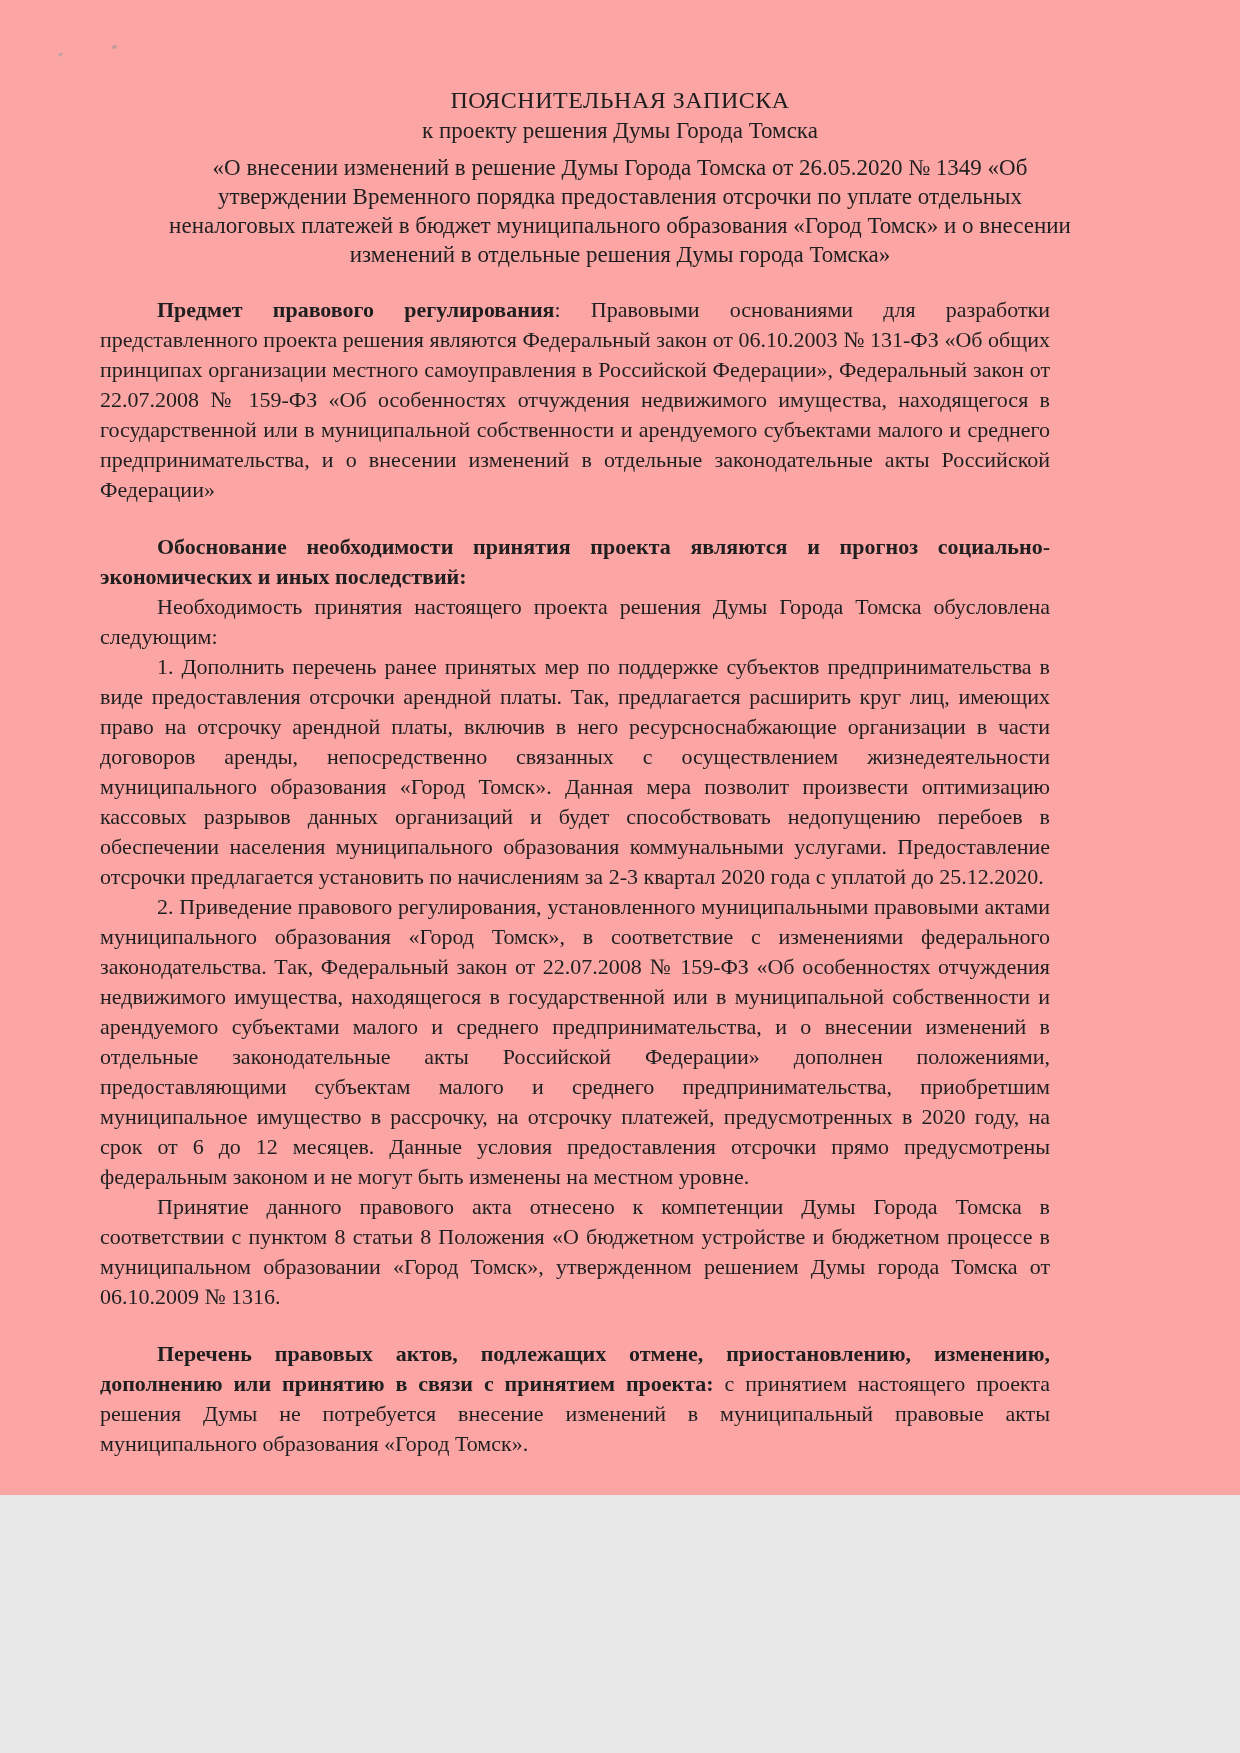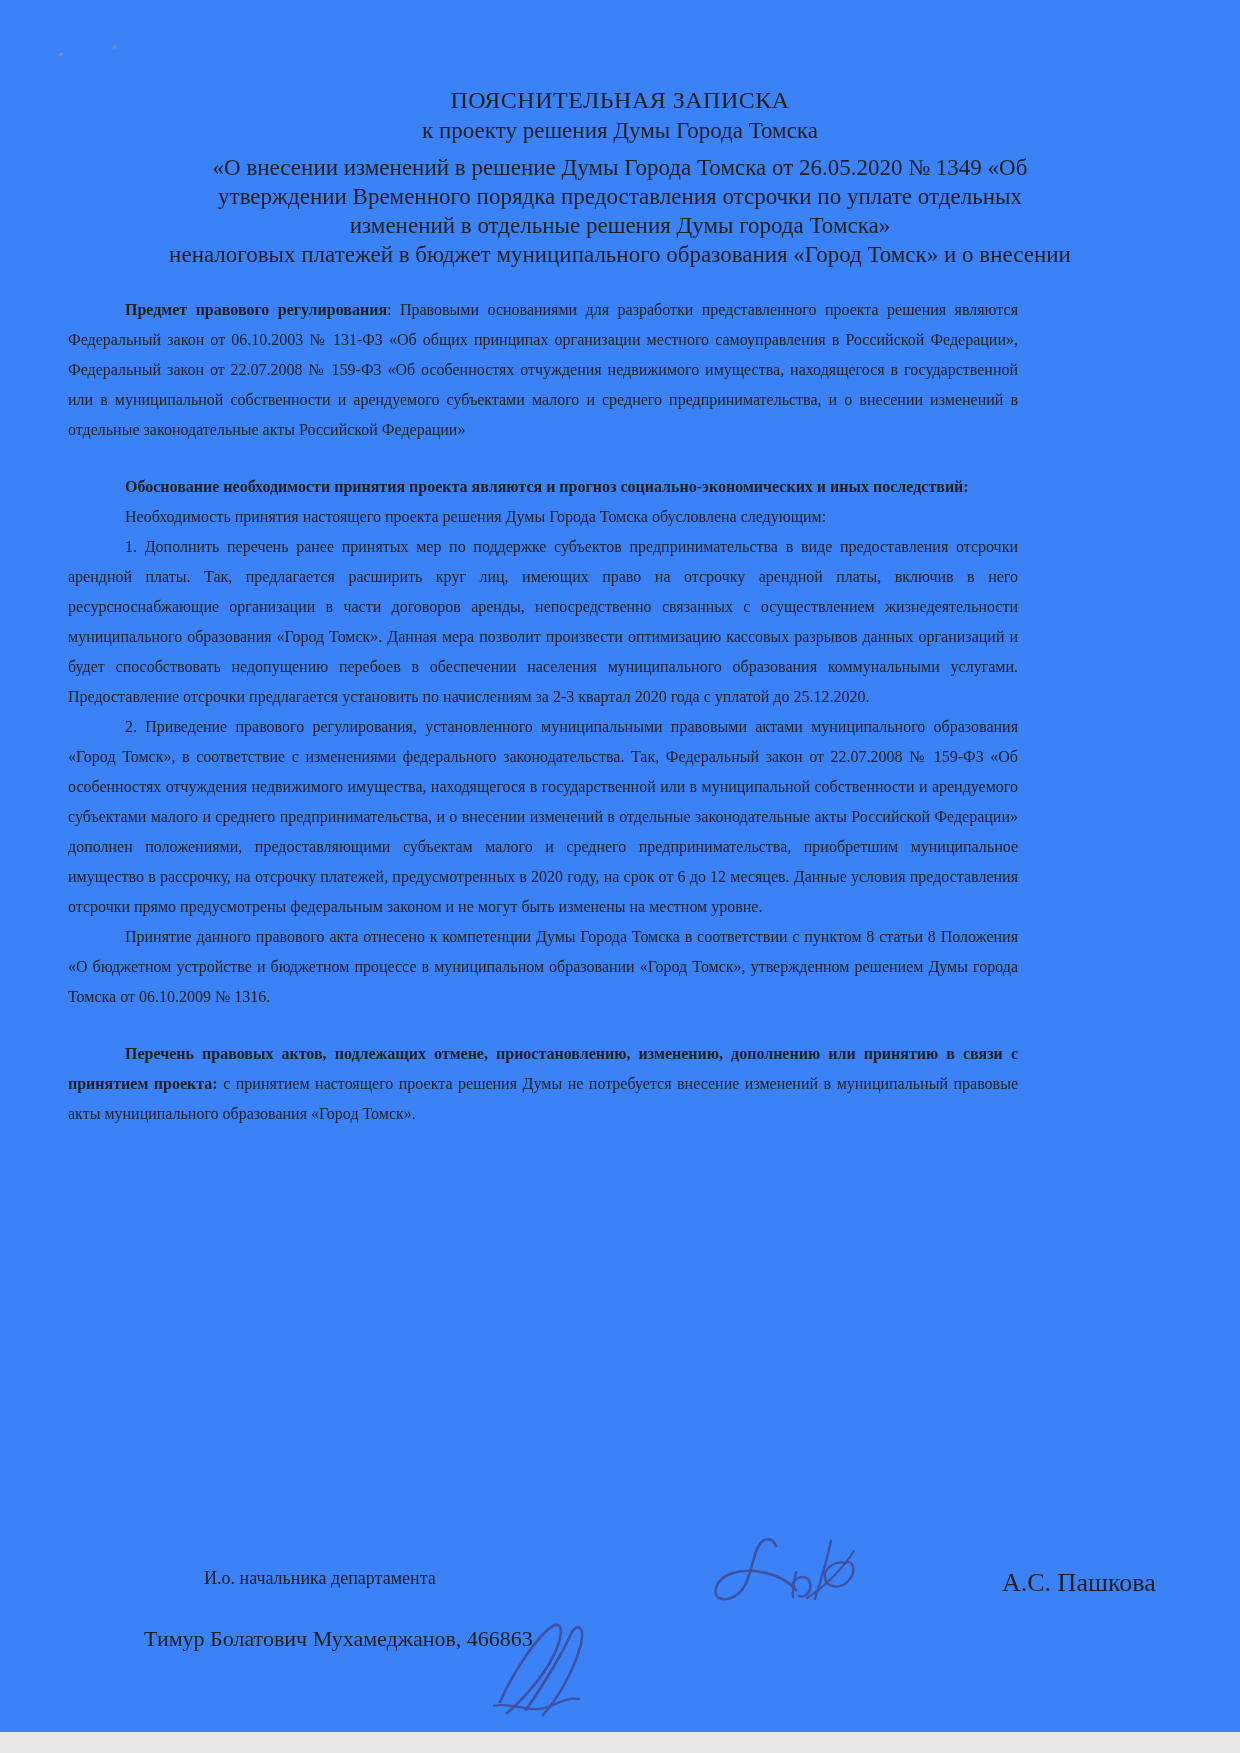--- a/index.html
+++ b/index.html
@@ -3,23 +3,23 @@
 <meta charset="utf-8">
 <style>
   html, body {
     margin: 0;
     padding: 0;
     background: #e8e8e8;
   }
   .page {
     position: relative;
     width: 1240px;
-    height: 1732px;
+    height: 1495px;
     margin: 0 auto;
-    background: #3b82f6;
+    background: #fca5a5;
     font-family: "Liberation Serif", "DejaVu Serif", serif;
     color: #1f1f1f;
     overflow: hidden;
   }
   
   .speck { position: absolute; border-radius: 50%; }
   .speck-a { left: 58px; top: 53px; width: 5px; height: 3px; background: #9a9a9a; opacity: .55; transform: rotate(-30deg); }
   .speck-b { left: 112px; top: 45px; width: 5px; height: 4px; background: #8f8f8f; opacity: .5; }
 
   
@@ -32,23 +32,23 @@
   .doc-title {
     font-size: 24px;
     letter-spacing: .5px;
     margin-bottom: 1px;
   }
   .doc-subtitle { margin-bottom: 8px; }
   .subject-line { white-space: nowrap; }
 
   
   .doc-body {
-    margin: 26px 140px 0 68px;
+    margin: 26px 140px 0 100px;
     width: 950px;
-    font-size: 16px;
+    font-size: 22px;
     line-height: 30px;
     text-align: justify;
   }
   .doc-body p {
     margin: 0;
     text-indent: 57px;
   }
   .doc-body p.gap-before { margin-top: 27px; }
   .bold-lead { font-weight: bold; }
 
@@ -84,22 +84,22 @@
 <div class="page">
 
   <span class="speck speck-a"></span>
   <span class="speck speck-b"></span>
 
   <div class="doc-header">
     <div class="doc-title">ПОЯСНИТЕЛЬНАЯ ЗАПИСКА</div>
     <div class="doc-subtitle">к проекту решения Думы Города Томска</div>
     <div class="subject-line">«О внесении изменений в решение Думы Города Томска от 26.05.2020 № 1349 «Об</div>
     <div class="subject-line">утверждении Временного порядка предоставления отсрочки по уплате отдельных</div>
+    <div class="subject-line">неналоговых платежей в бюджет муниципального образования «Город Томск» и о внесении</div>
     <div class="subject-line">изменений в отдельные решения Думы города Томска»</div>
-    <div class="subject-line">неналоговых платежей в бюджет муниципального образования «Город Томск» и о внесении</div>
   </div>
 
   <div class="doc-body">
     <p><span class="bold-lead">Предмет правового регулирования</span><span>: Правовыми основаниями для разработки представленного проекта решения являются  Федеральный закон от 06.10.2003 № 131-ФЗ «Об общих принципах организации местного самоуправления в Российской Федерации», Федеральный закон от 22.07.2008 № 159-ФЗ «Об особенностях отчуждения недвижимого имущества, находящегося в государственной или в муниципальной собственности и арендуемого субъектами малого и среднего предпринимательства, и о внесении изменений в отдельные законодательные акты Российской Федерации»</span></p>
     <p class="gap-before"><span class="bold-lead">Обоснование необходимости принятия проекта являются и прогноз социально-экономических и иных последствий:</span><span></span></p>
     <p><span class="bold-lead"></span><span>Необходимость принятия настоящего проекта решения Думы Города Томска обусловлена следующим:</span></p>
     <p><span class="bold-lead"></span><span>1. Дополнить перечень ранее принятых мер по поддержке субъектов предпринимательства в виде предоставления отсрочки арендной платы. Так, предлагается расширить круг лиц, имеющих право на отсрочку арендной платы, включив в него ресурсноснабжающие организации в части договоров аренды, непосредственно связанных с осуществлением жизнедеятельности муниципального образования «Город Томск». Данная мера позволит произвести оптимизацию кассовых разрывов данных организаций и будет способствовать недопущению перебоев в обеспечении населения муниципального образования коммунальными услугами. Предоставление отсрочки предлагается установить по начислениям за 2-3 квартал 2020 года с уплатой до 25.12.2020.</span></p>
     <p><span class="bold-lead"></span><span>2. Приведение правового регулирования, установленного муниципальными правовыми актами муниципального образования «Город Томск», в соответствие с изменениями федерального законодательства. Так, Федеральный закон от 22.07.2008 № 159-ФЗ «Об особенностях отчуждения недвижимого имущества, находящегося в государственной или в муниципальной собственности и арендуемого субъектами малого и среднего предпринимательства, и о внесении изменений в отдельные законодательные акты Российской Федерации» дополнен положениями, предоставляющими субъектам малого и среднего предпринимательства, приобретшим муниципальное имущество в рассрочку, на отсрочку платежей, предусмотренных в 2020 году, на срок от 6 до 12 месяцев. Данные условия предоставления отсрочки прямо предусмотрены федеральным законом и не могут быть изменены на местном уровне.</span></p>
     <p><span class="bold-lead"></span><span>Принятие данного правового акта отнесено к компетенции Думы Города Томска в соответствии с пунктом 8 статьи 8 Положения «О бюджетном устройстве и бюджетном процессе в муниципальном образовании «Город Томск», утвержденном решением Думы города Томска от 06.10.2009 № 1316.</span></p>
     <p class="gap-before"><span class="bold-lead">Перечень правовых актов, подлежащих отмене, приостановлению, изменению, дополнению или принятию в связи с принятием проекта:</span><span> с принятием настоящего проекта решения Думы не потребуется внесение изменений в муниципальный правовые акты муниципального образования «Город Томск».</span></p>

